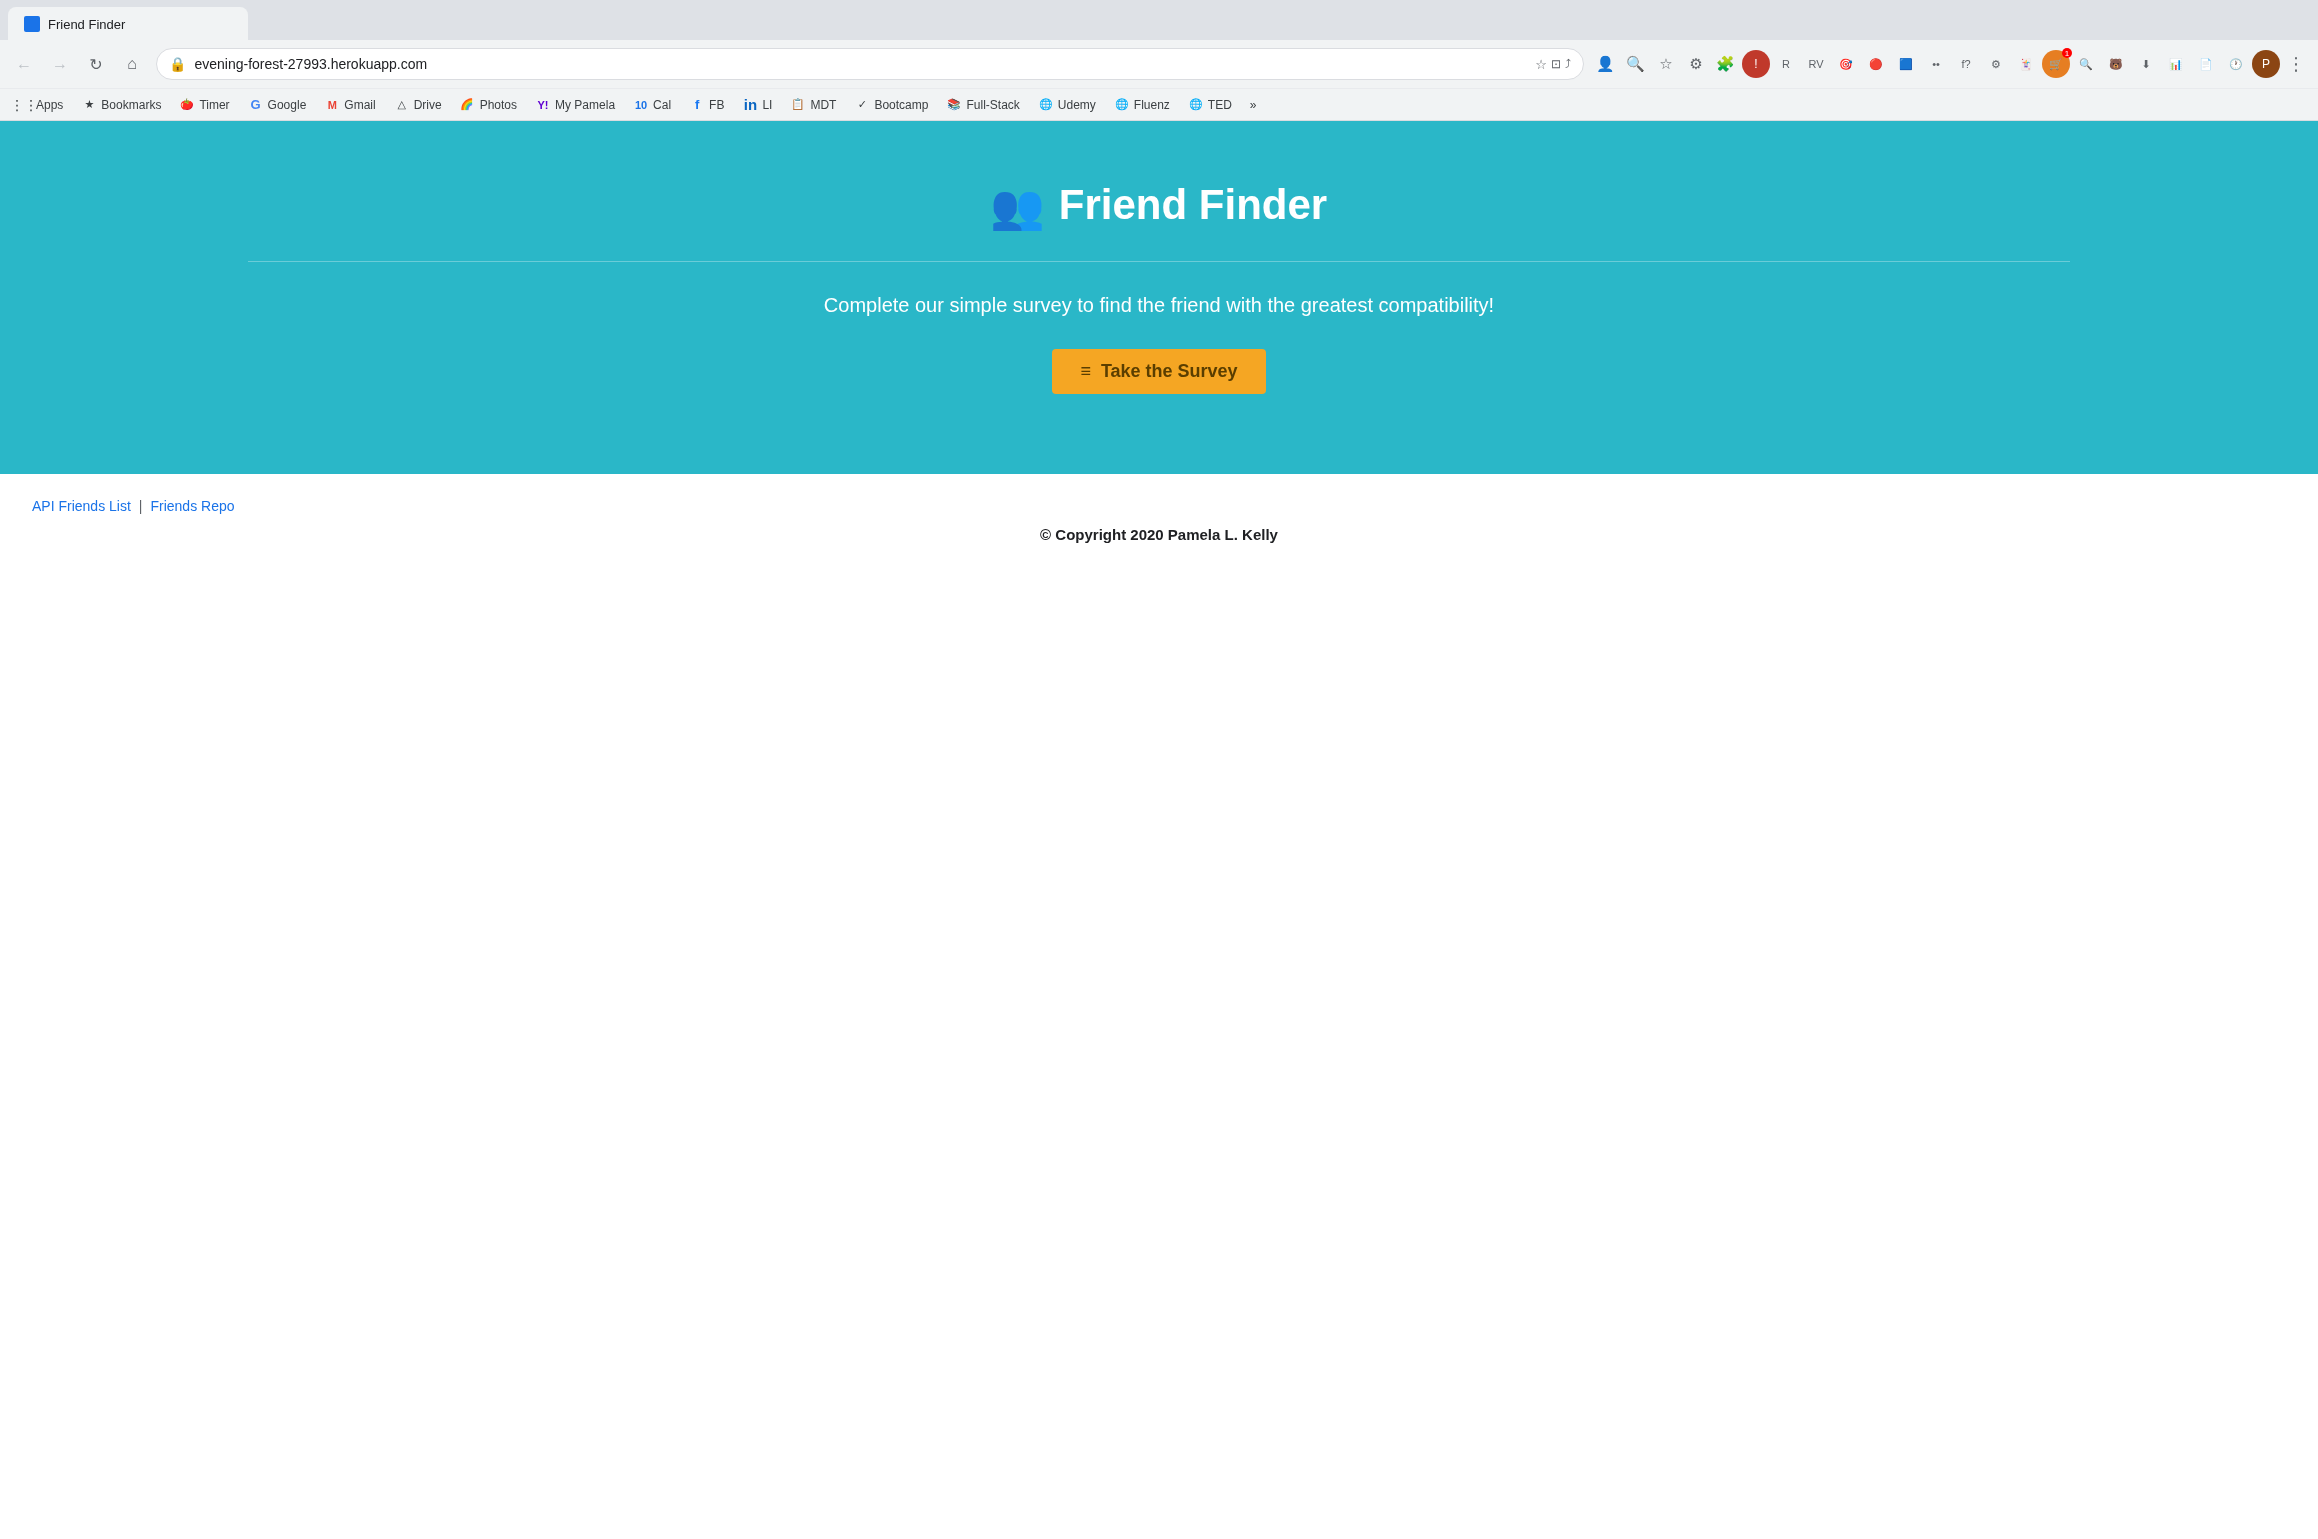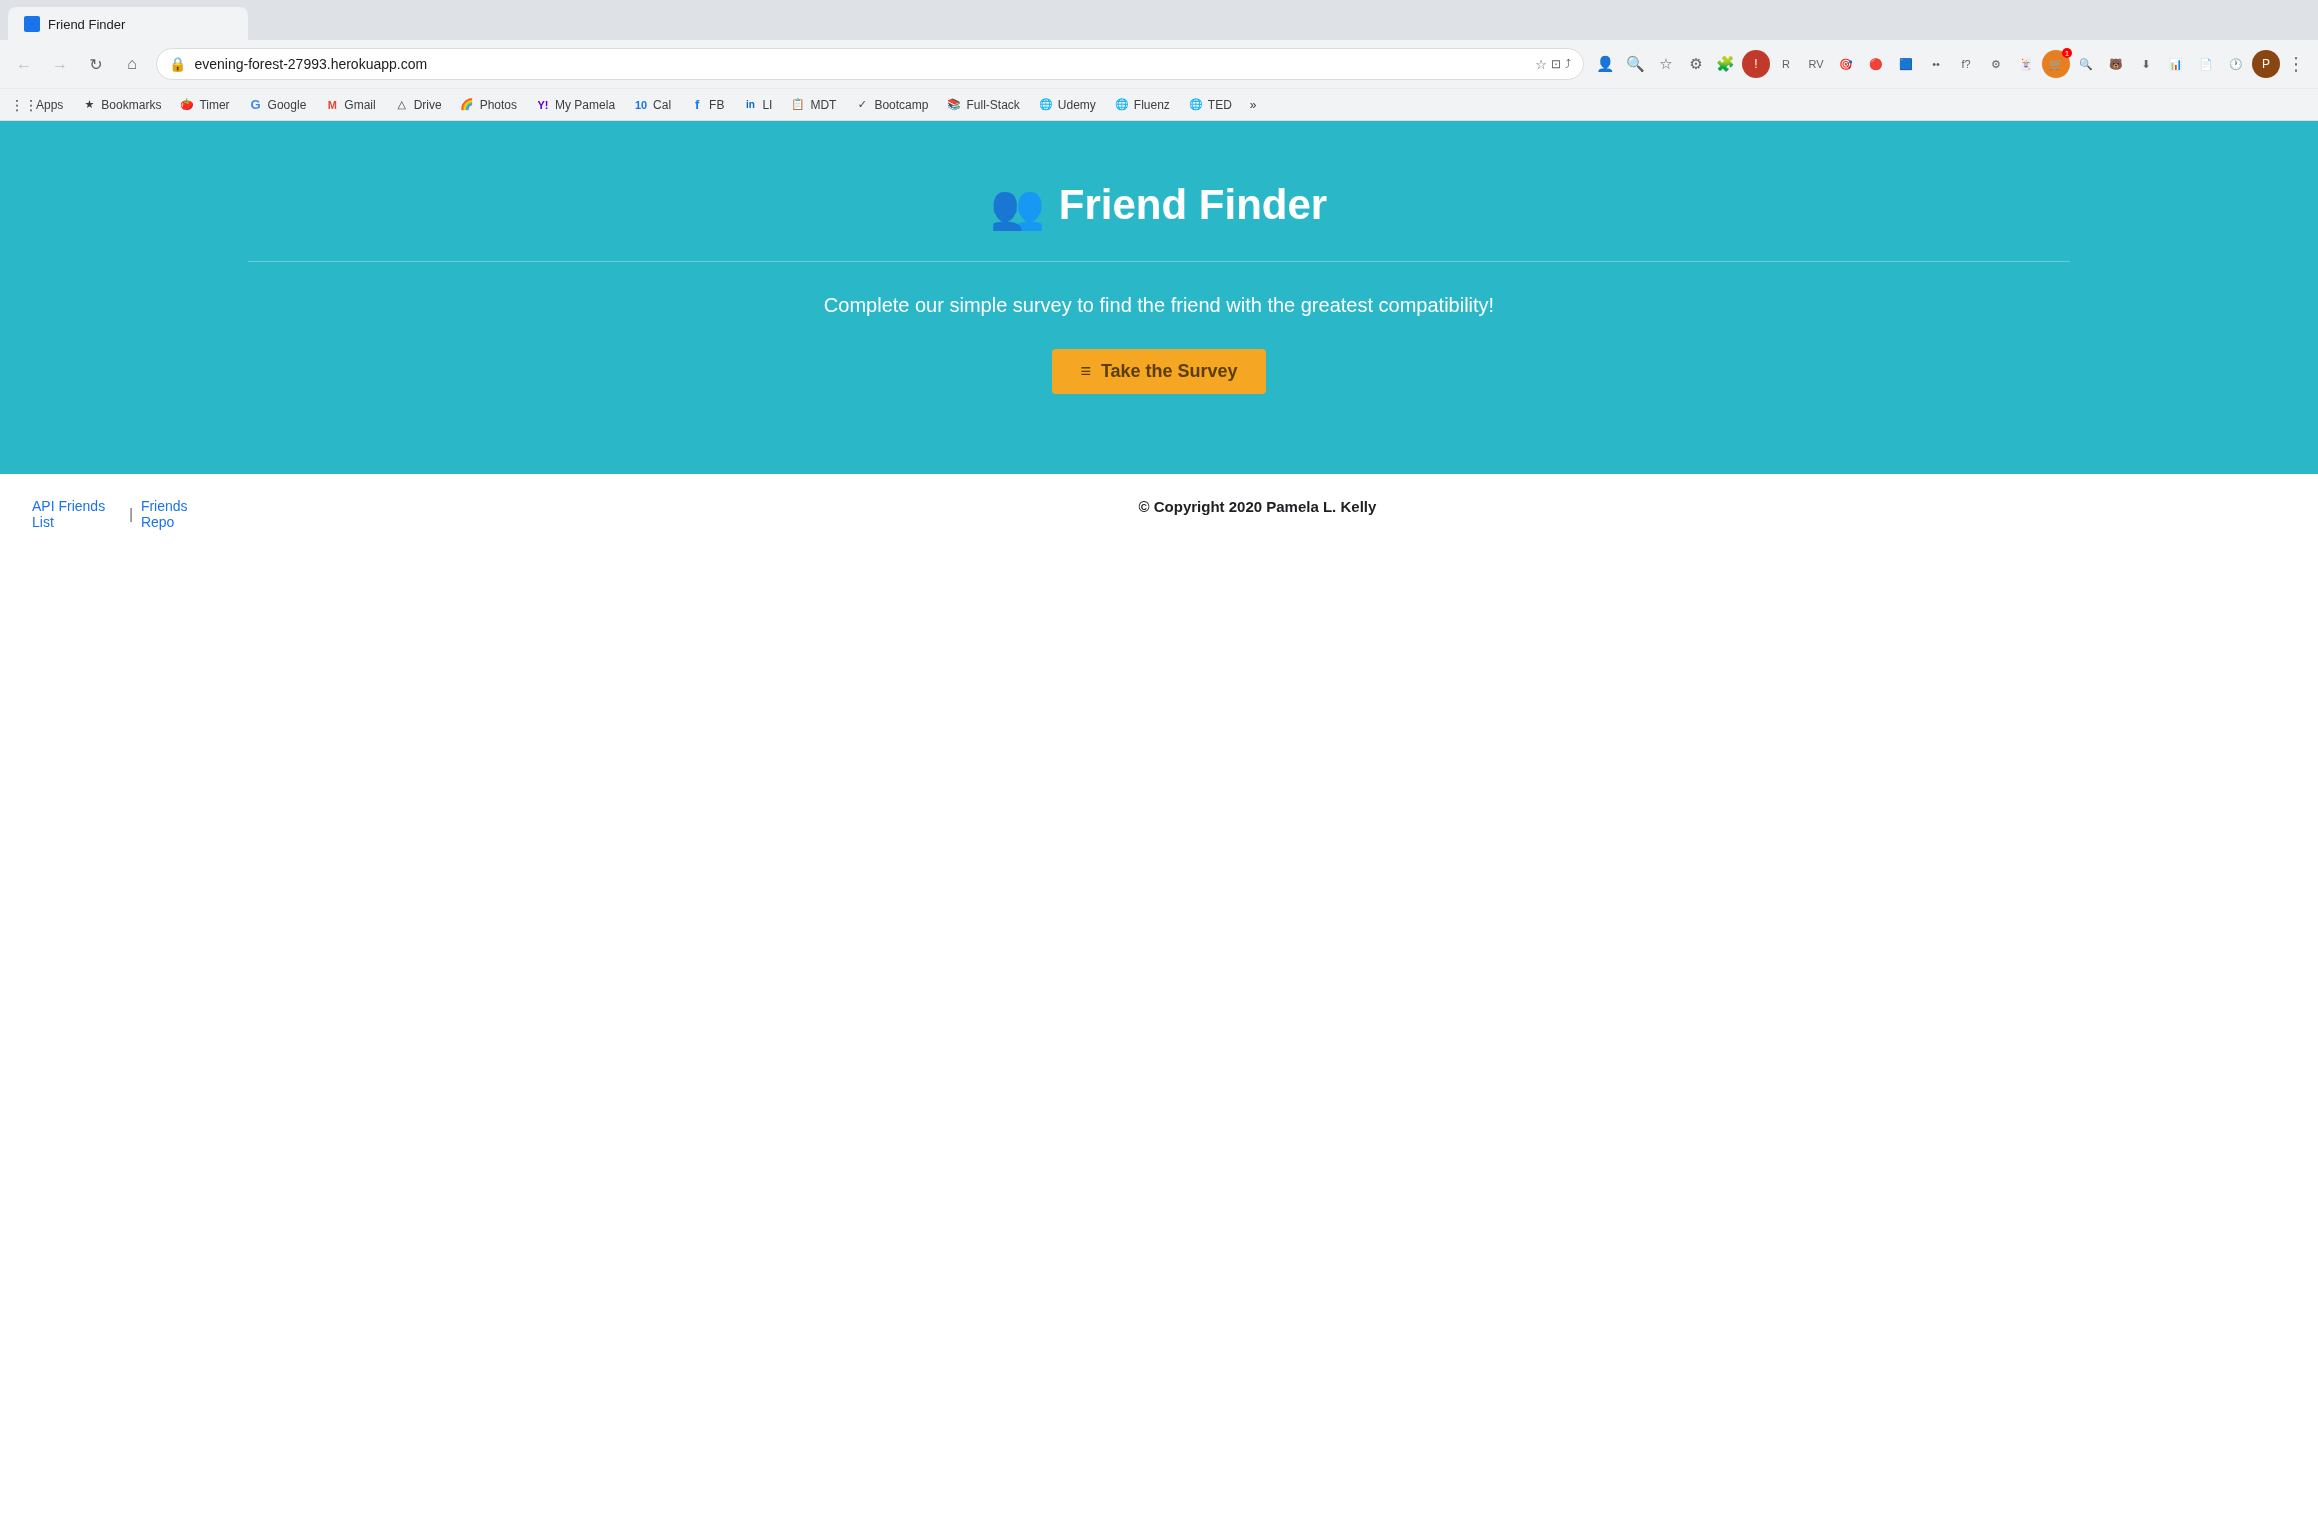--- a/index.html
+++ b/index.html
@@ -188,21 +188,21 @@
       cursor: pointer;
       display: flex;
       align-items: center;
       gap: 10px;
       margin-top: 8px;
     }
 
     .page-footer {
       padding: 24px 32px;
       display: flex;
-      flex-direction: row;
+      flex-direction: column;
       gap: 12px;
     }
 
     .footer-links {
       display: flex;
       align-items: center;
       gap: 8px;
     }
 
     .footer-link {
@@ -384,21 +384,21 @@
     </div>
     <div class="bookmark-item">
       <span class="bookmark-icon" style="color:#1a73e8; font-weight:bold; font-size:11px;">10</span>
       <span>Cal</span>
     </div>
     <div class="bookmark-item">
       <span class="bookmark-icon" style="color:#1877f2; font-weight:bold; font-size:13px;">f</span>
       <span>FB</span>
     </div>
     <div class="bookmark-item">
-      <span class="bookmark-icon" style="color:#0a66c2; font-weight:bold; font-size:10px;">in</span>
+      <span class="bookmark-icon" style="color:#0a66c2; font-weight:bold; font-size:15px;">in</span>
       <span>LI</span>
     </div>
     <div class="bookmark-item">
       <span class="bookmark-icon">📋</span>
       <span>MDT</span>
     </div>
     <div class="bookmark-item">
       <span class="bookmark-icon">✓</span>
       <span>Bootcamp</span>
     </div>

